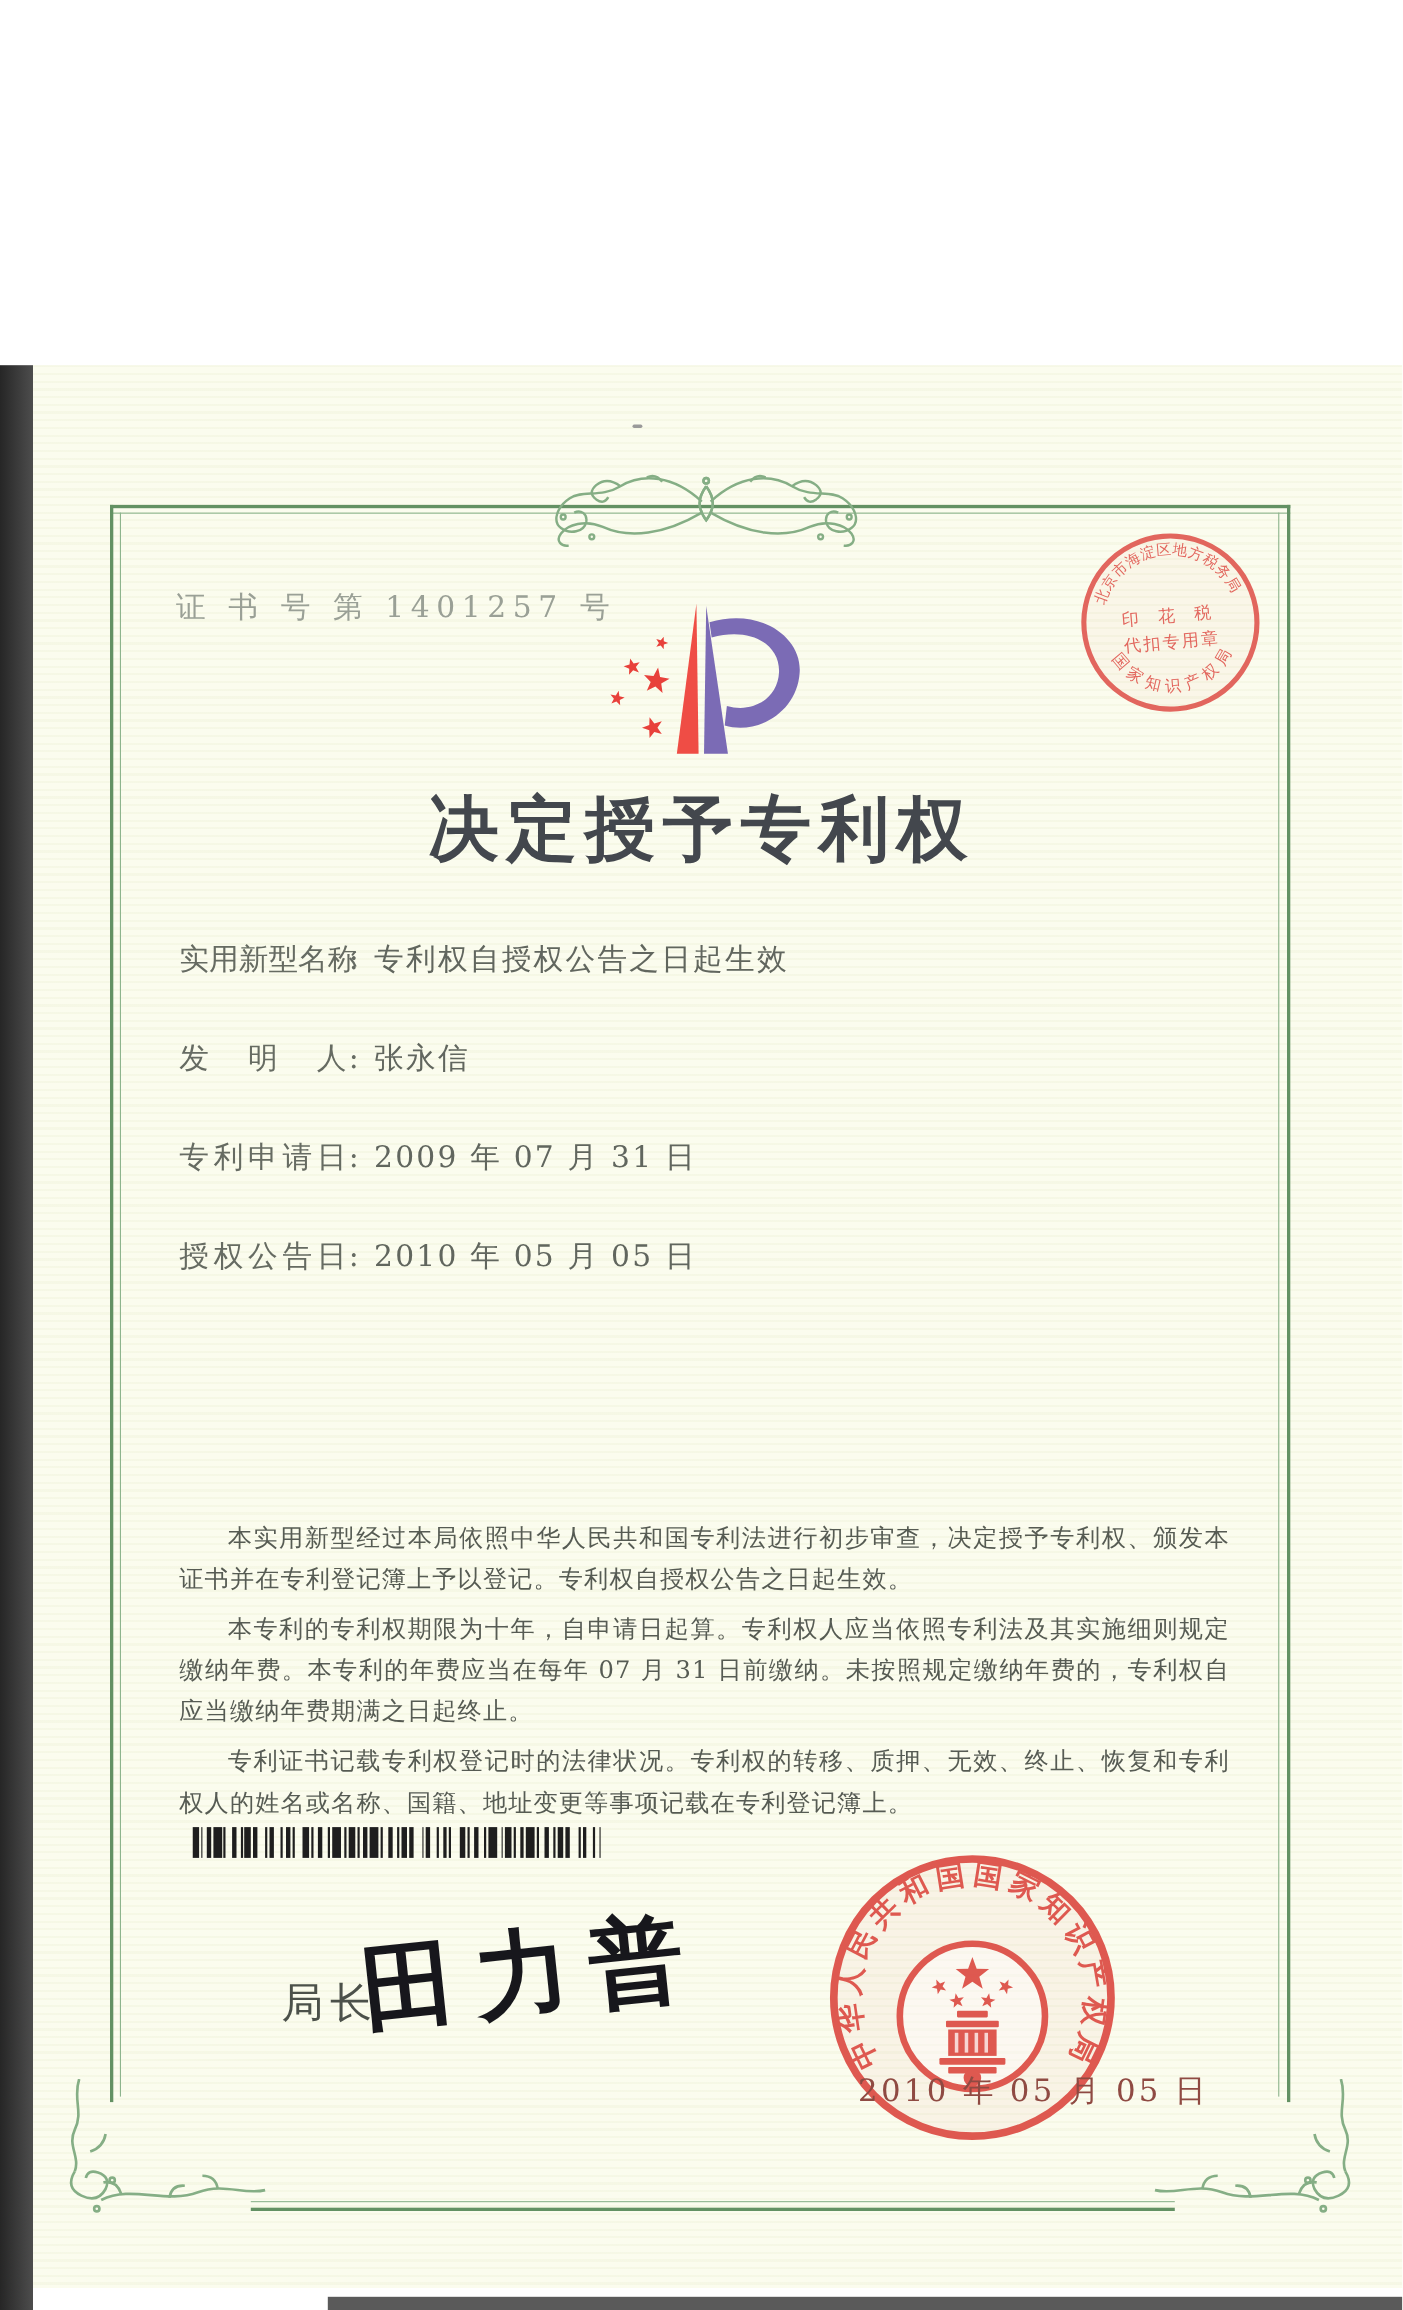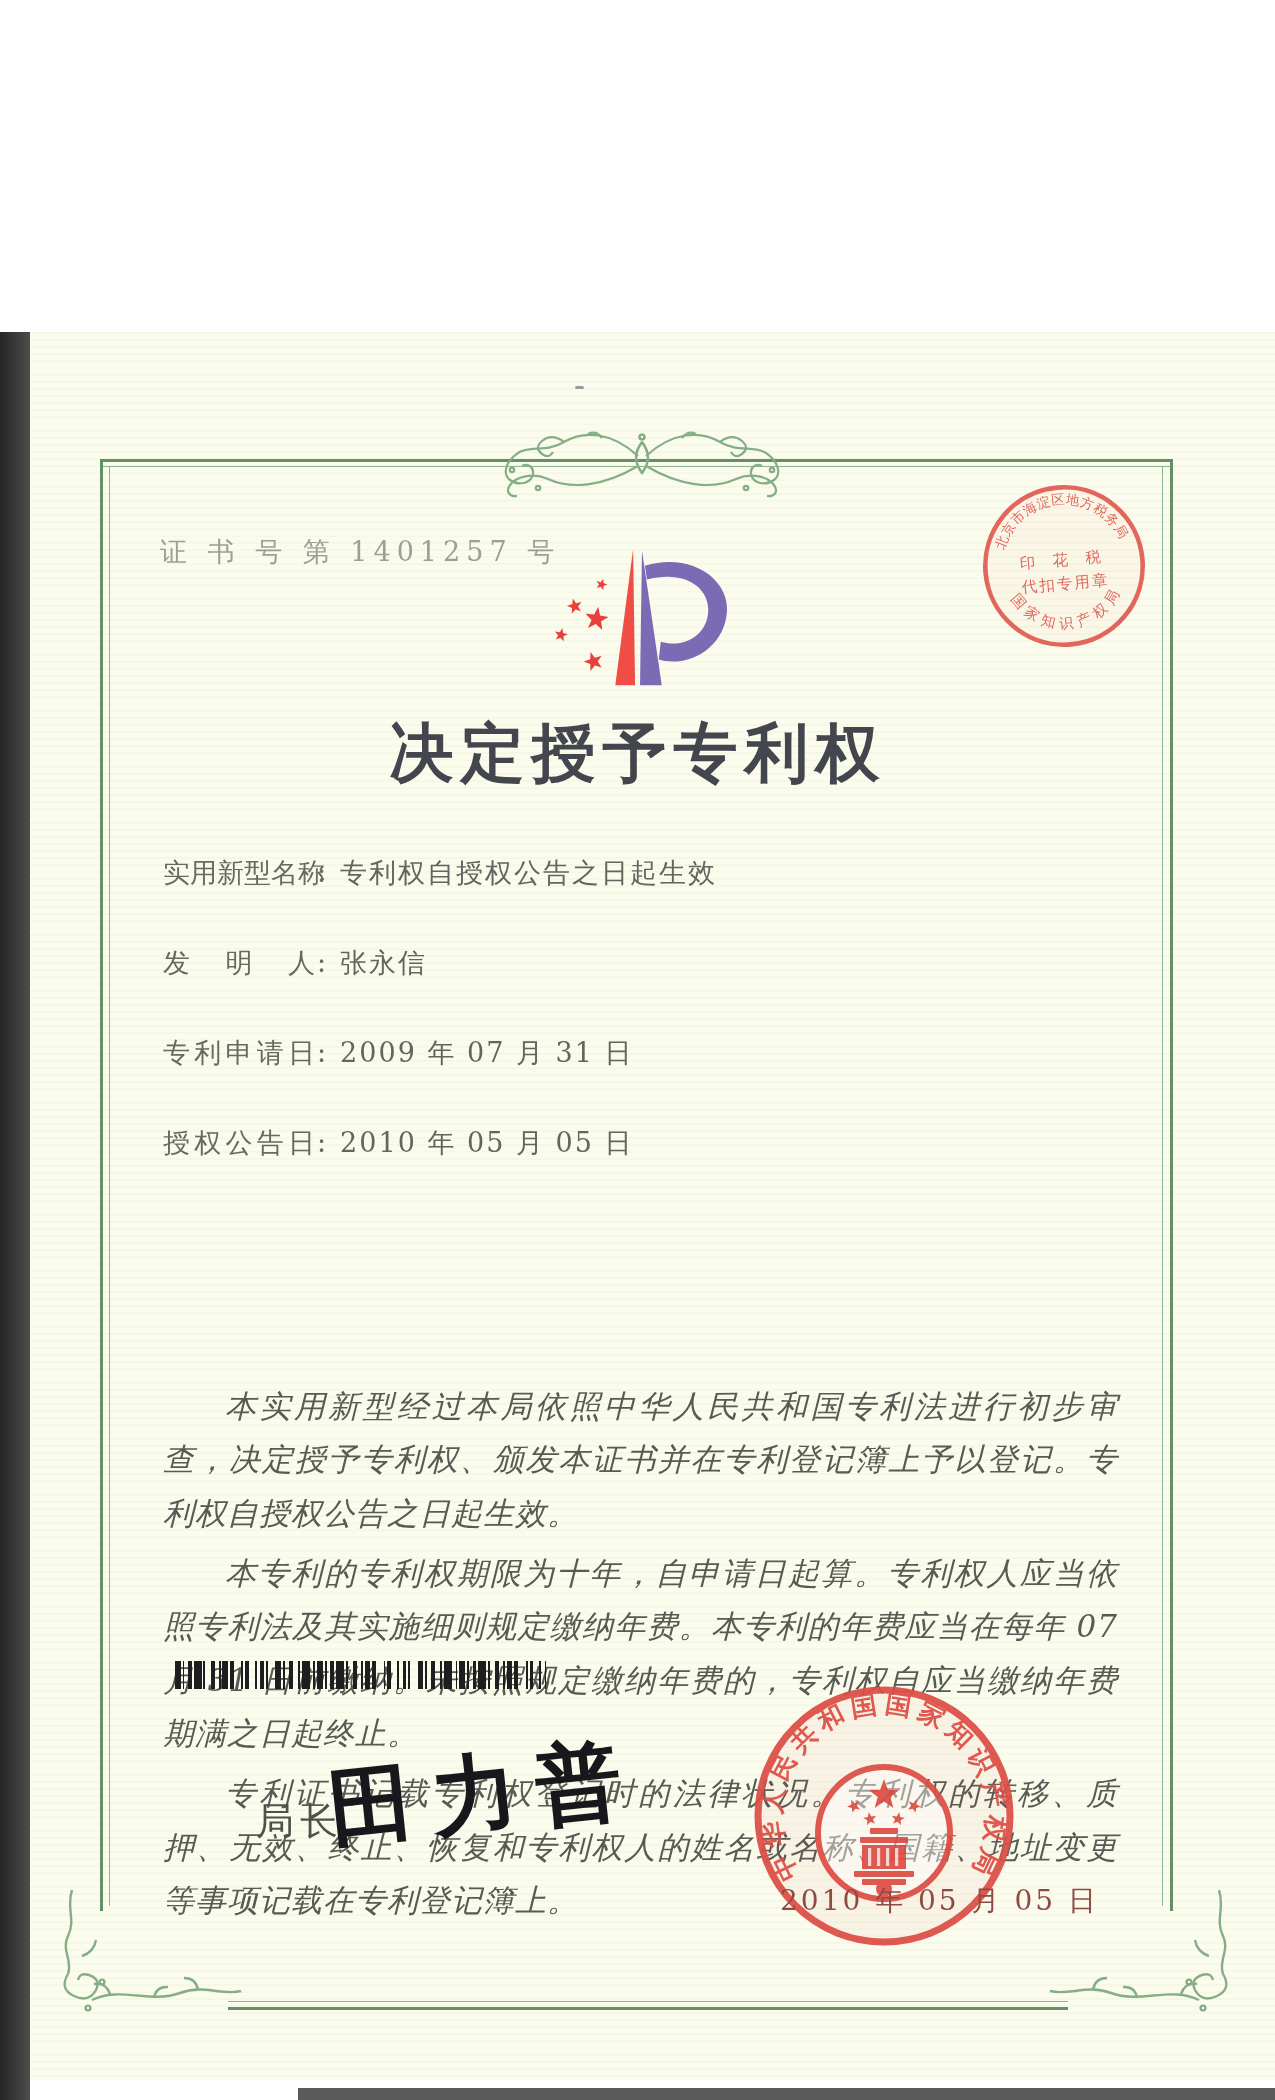--- a/index.html
+++ b/index.html
@@ -35,22 +35,22 @@
   .title{position:absolute;left:103px;top:710px;width:1070px;text-align:center;font-size:64px;
     color:#43474d;letter-spacing:7px;font-weight:600;white-space:nowrap;}
 
   .fields{position:absolute;left:163px;top:856px;display:flex;flex-direction:column;gap:56px;}
   .field-row{font-size:27px;color:#666b62;white-space:nowrap;line-height:34px;}
   .flabel{display:inline-block;width:152px;text-align:justify;text-align-last:justify;vertical-align:bottom;}
   .fcolon{display:inline-block;margin:0 14px 0 2px;}
   .fvalue{letter-spacing:2px;color:#61665e;}
 
   .body-text{position:absolute;left:163px;top:1380px;width:955px;}
-  .body-text p{margin:0 0 7px 0;font-size:31px;line-height:1.72;color:#565b53;
-    text-align:justify;text-indent:2em;letter-spacing:1px;font-style:italic;}
+  .body-text p{margin:0 0 7px 0;font-size:22px;line-height:1.72;color:#565b53;
+    text-align:justify;text-indent:2em;letter-spacing:1px;}
 
   .barcode{position:absolute;left:175px;top:1661px;width:372px;height:28px;display:flex;align-items:stretch;overflow:hidden;}
   .barcode .bar{background:#1e1e1e;height:100%;flex:none;}
   .barcode .gap{background:transparent;height:100%;flex:none;}
 
   .director-label{position:absolute;left:256px;top:1796px;font-size:38px;color:#4c514a;letter-spacing:6px;}
   .signature{position:absolute;left:328px;top:1736px;font-size:86px;font-weight:700;color:#17171c;
     letter-spacing:18px;transform:rotate(-6deg);white-space:nowrap;
     font-family:"DejaVu Sans","Liberation Sans",sans-serif;}
 

